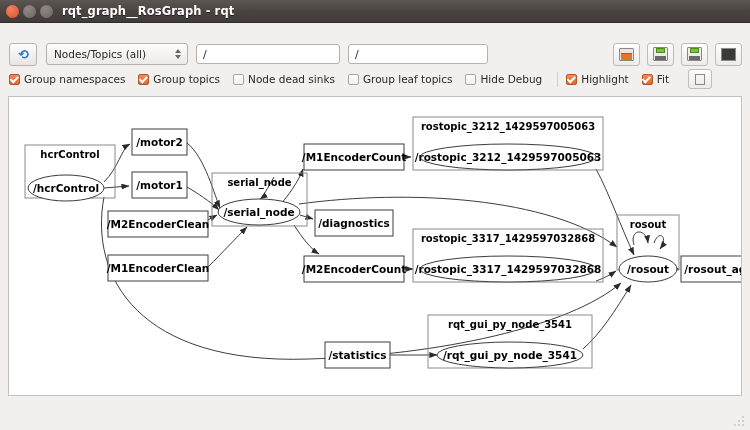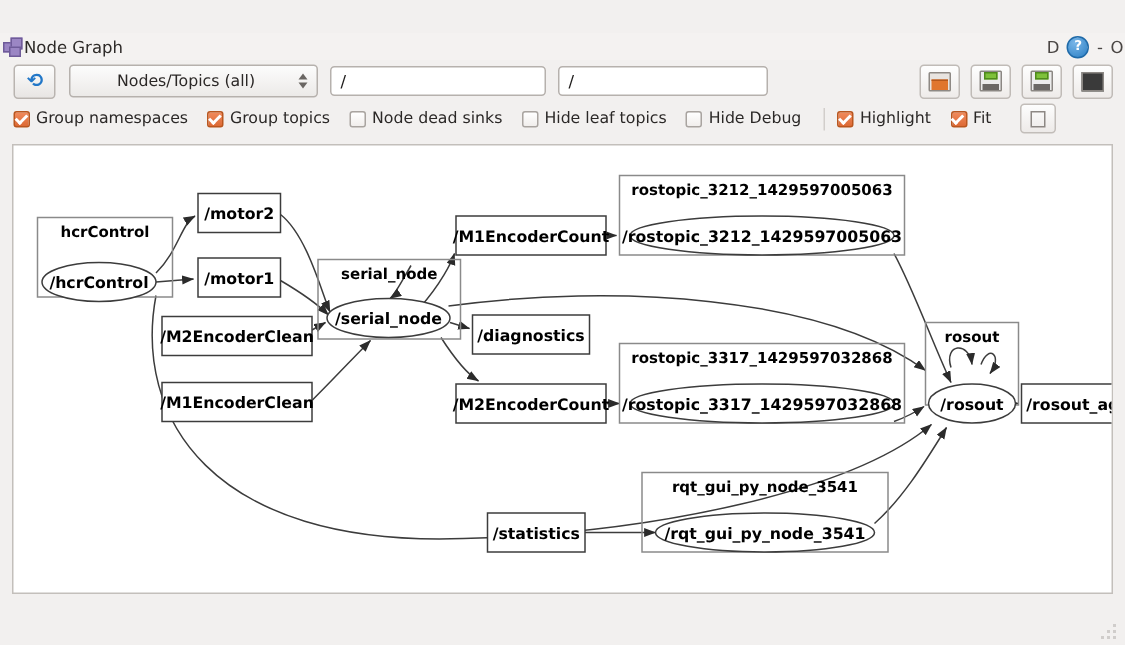--- a/index.html
+++ b/index.html
@@ -61,21 +61,21 @@
     background:linear-gradient(to bottom,#fdfdfd,#e8e5e3);
     border:1px solid #b9b4b0;border-radius:3px;
     display:flex;align-items:center;justify-content:center;
   }
   .refresh-glyph{font-size:13px;color:#2277c8;line-height:1;font-weight:bold;
     transform:scaleX(-1);}
   .combo{
     margin-left:9px;width:140px;height:20px;
     background:linear-gradient(to bottom,#fcfcfc,#eceae8);
     border:1px solid #b6b1ad;border-radius:3px;
-    display:flex;align-items:center;position:relative;padding-left:24px;
+    display:flex;align-items:center;position:relative;
   }
   .combo span{font-size:10.5px;color:#2b2827;padding-left:7px;}
   .combo .spin{position:absolute;right:6px;top:50%;transform:translateY(-50%);
     display:flex;flex-direction:column;gap:2px;}
   .combo .spin b{
     width:0;height:0;border-left:3px solid transparent;border-right:3px solid transparent;}
   .combo .spin b.up{border-bottom:4px solid #6a6663;}
   .combo .spin b.dn{border-top:4px solid #6a6663;}
   .tfield{
     height:20px;background:#ffffff;border:1px solid #b6b1ad;border-radius:3px;
@@ -137,35 +137,29 @@
   .grip{position:absolute;right:4px;bottom:3px;width:13px;height:11px;opacity:.45;}
   .grip i{position:absolute;width:2px;height:2px;background:#a9a4a0;}
 
   svg text{font-family:"DejaVu Sans","Liberation Sans",sans-serif;}
 </style>
 </head>
 <body>
 
 <div id="app">
 
-
-  <div class="plugbar">
-    <div class="plug-icon">
-        <i></i>
-        <i></i>
-        <i></i>
-      </div>
-    <div class="plug-title">Node Graph</div>
-    <div class="plug-right">
-      <div class="pb">D</div>
-      <div class="help-dot">?</div>
-      <div class="pb">-</div>
-      <div class="pb">O</div>
-    </div>
-  </div>
+  <div class="titlebar">
+    <div class="wbtns">
+      <div class="wbtn close"></div>
+      <div class="wbtn min"></div>
+      <div class="wbtn max"></div>
+    </div>
+    <div class="wtitle">rqt_graph__RosGraph - rqt</div>
+  </div>
+
 
   <div class="toolbar">
     <div class="tbtn-refresh">
       <span class="refresh-glyph">⟳</span>
     </div>
     <div class="combo">
       <span>Nodes/Topics (all)</span>
       <span class="spin">
           <b class="up"></b>
           <b class="dn"></b>
@@ -197,21 +191,21 @@
     <div class="cb">
       <span class="box on"></span>
       <label>Group topics</label>
     </div>
     <div class="cb">
       <span class="box"></span>
       <label>Node dead sinks</label>
     </div>
     <div class="cb">
       <span class="box"></span>
-      <label>Hide leaf topics</label>
+      <label>Group leaf topics</label>
     </div>
     <div class="cb">
       <span class="box"></span>
       <label>Hide Debug</label>
     </div>
     <div class="vsep"></div>
     <div class="cb">
       <span class="box on"></span>
       <label>Highlight</label>
     </div>

